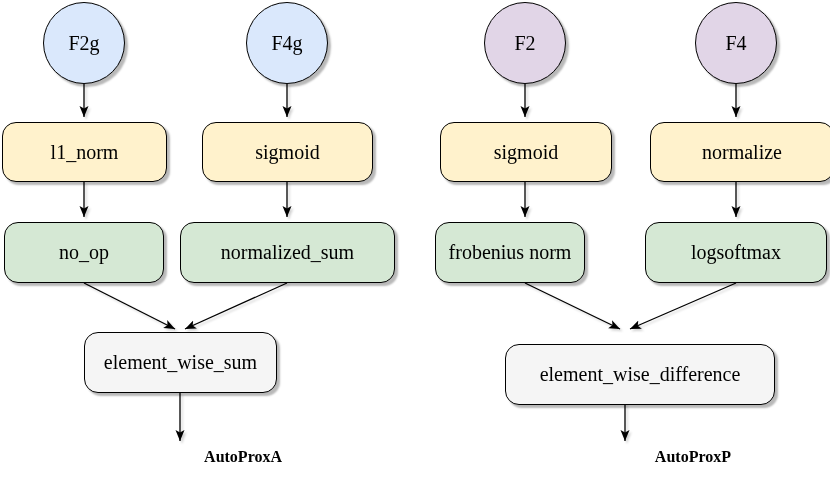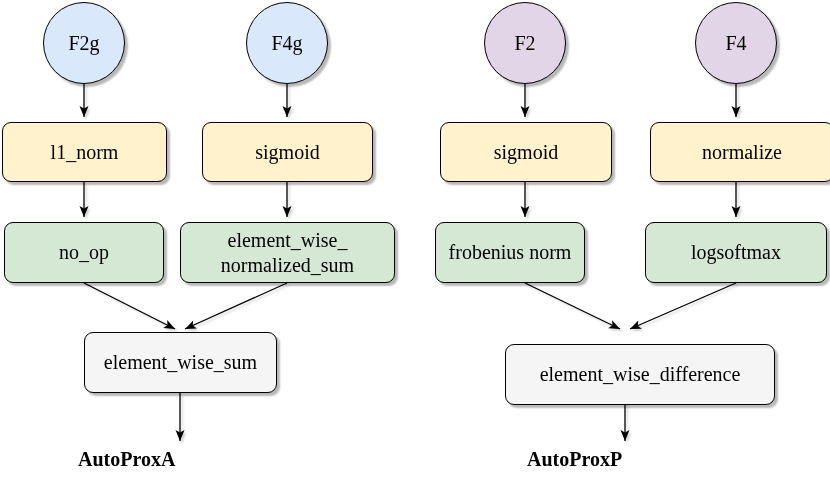--- a/index.html
+++ b/index.html
@@ -19,26 +19,26 @@
   .edges line{stroke:var(--stroke);stroke-width:1.3;}
   .node{
     position:absolute;display:flex;align-items:center;justify-content:center;
     text-align:center;font-weight:400;font-size:20px;
     border:1.6px solid var(--stroke);
     box-shadow:3px 3px 2px rgba(0,0,0,0.28);
   }
   .circle{width:82px;height:82px;border-radius:50%;}
   .blue{background:var(--input-blue);}
   .purple{background:var(--input-purple);justify-content:center;}
-  .box{border-radius:9px;height:60px;text-align:right;}
+  .box{border-radius:14px;height:60px;text-align:right;}
   .yellow{background:var(--stage1-yellow);}
   .green{background:var(--stage2-green);height:61px;line-height:25px;}
   .gray{background:var(--combine-gray);height:61px;}
   .out-label{
-    position:absolute;text-align:left;font-weight:700;font-size:20px;
+    position:absolute;text-align:right;font-weight:700;font-size:16px;
     font-family:"Liberation Serif","DejaVu Serif",serif;
   }
 </style>
 </head>
 <body>
 
 <div class="canvas">
 
   <svg class="edges" viewBox="0 0 830 487">
     <defs>
@@ -71,21 +71,20 @@
   <div class="node box yellow" style="left:2px;top:122px;width:165px">
     <span>l1_norm</span>
   </div>
   <div class="node box yellow" style="left:202px;top:122px;width:171px">
     <span>sigmoid</span>
   </div>
   <div class="node box green" style="left:4px;top:222px;width:160px">
     <span>no_op</span>
   </div>
   <div class="node box green" style="left:180px;top:222px;width:215px;flex-direction:column">
-    <span>element_wise_</span>
     <span>normalized_sum</span>
   </div>
   <div class="node box gray" style="left:84px;top:332px;width:193px">
     <span>element_wise_sum</span>
   </div>
   <div class="out-label" style="left:78px;top:448px;width:204px">AutoProxA</div>
 
   <div class="node circle purple" style="left:484px;top:2px">
     <span>F2</span>
   </div>

